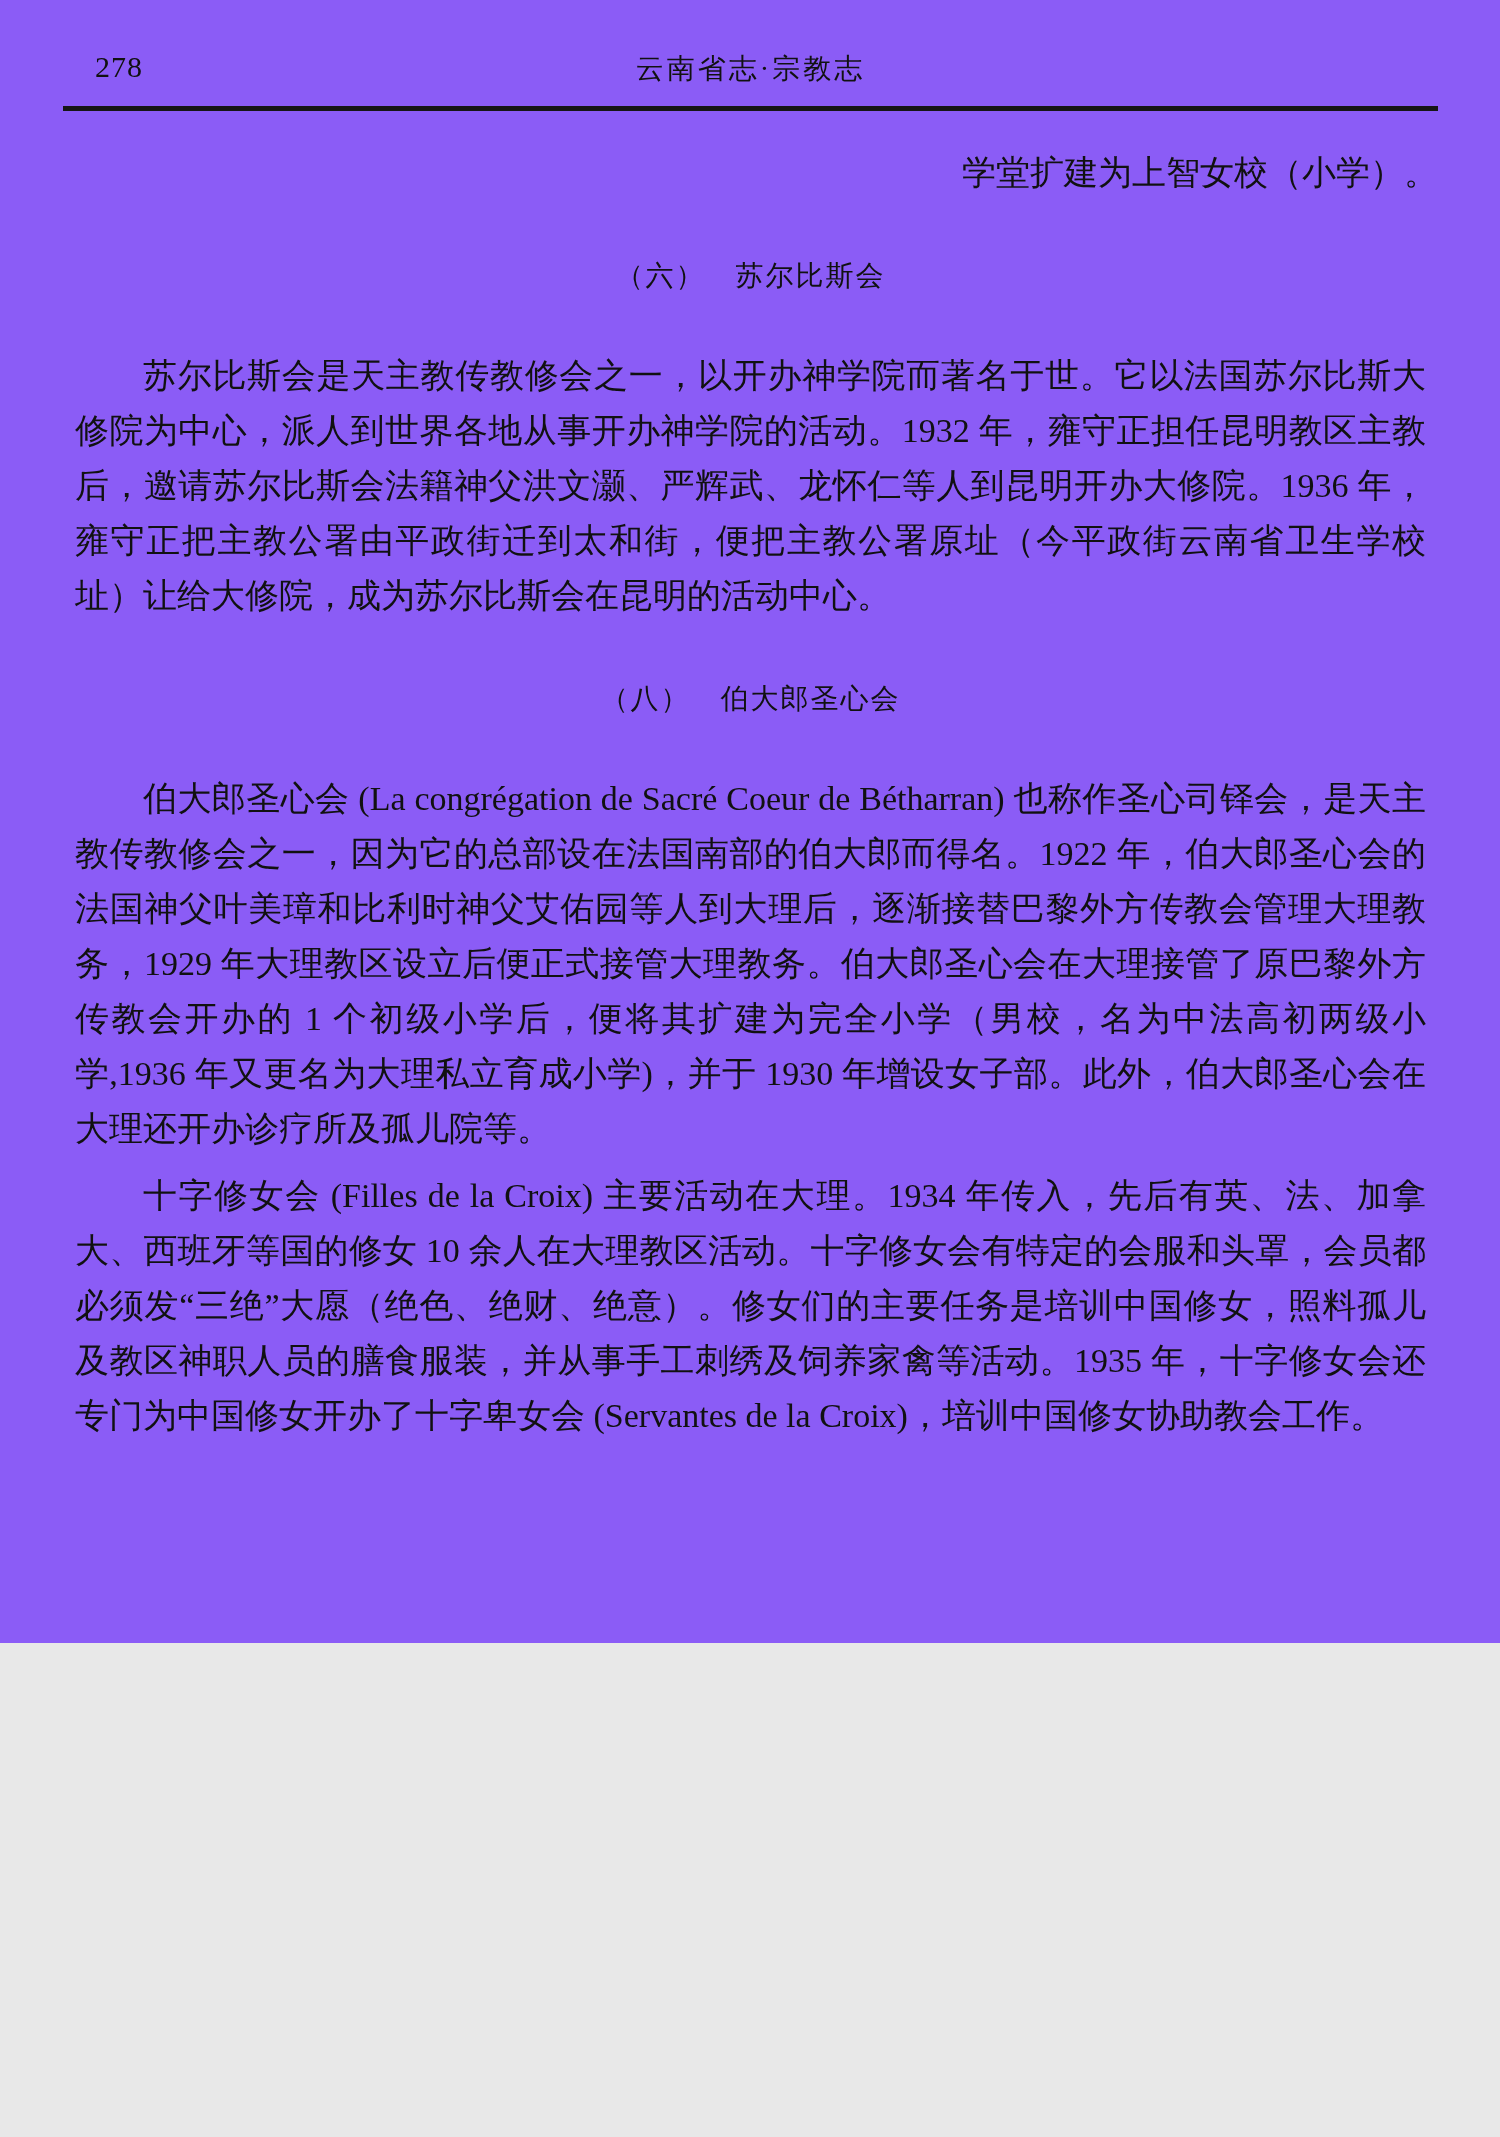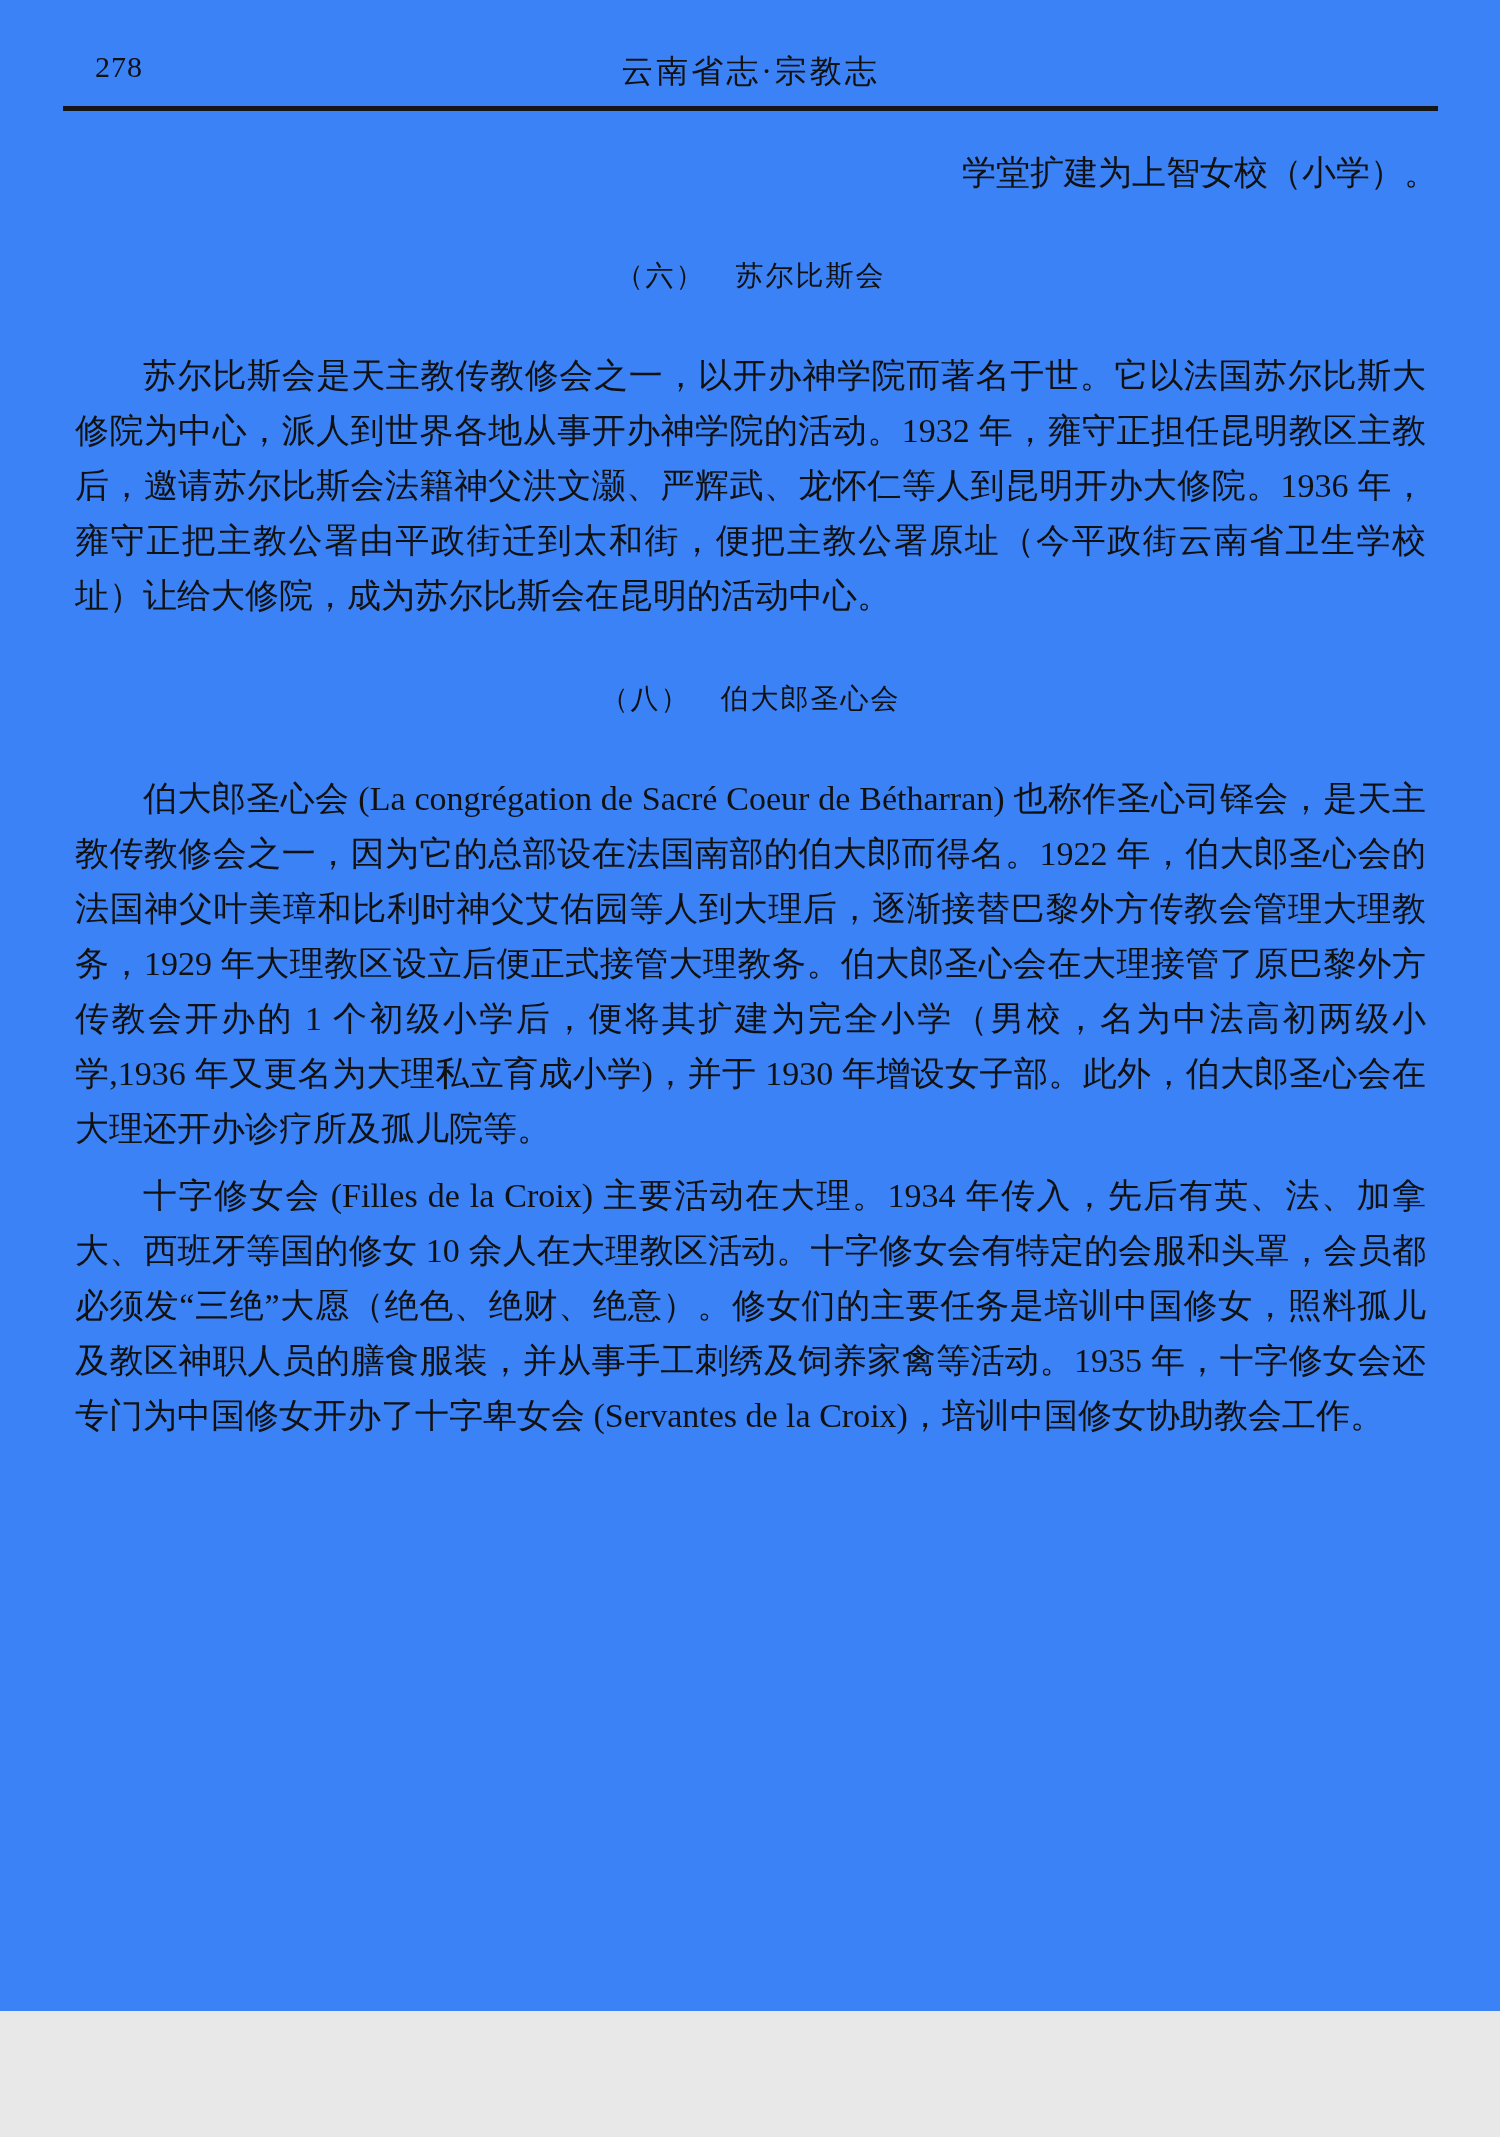--- a/index.html
+++ b/index.html
@@ -3,44 +3,44 @@
 <meta charset="utf-8">
 <style>
   html, body {
     margin: 0;
     padding: 0;
     background: #e8e8e8;
   }
   .page {
     position: relative;
     width: 1500px;
-    height: 2011px;
+    height: 1643px;
     margin: 0 auto;
-    background: #3b82f6;
+    background: #8b5cf6;
     color: #111;
     font-family: "Liberation Serif", "DejaVu Serif", serif;
     box-sizing: border-box;
     padding: 50px 62px 0 63px;
     overflow: hidden;
   }
   .page-header {
     position: relative;
     height: 40px;
   }
   .page-number {
     position: absolute;
     left: 32px;
     top: 0;
     font-size: 30px;
     letter-spacing: 1px;
   }
   .book-title {
     display: block;
     text-align: center;
-    font-size: 32px;
+    font-size: 28px;
     letter-spacing: 3px;
     font-weight: 500;
   }
   .header-rule {
     margin-top: 16px;
     height: 5px;
     background: #161616;
   }
   .page-body {
     margin-top: 34px;

